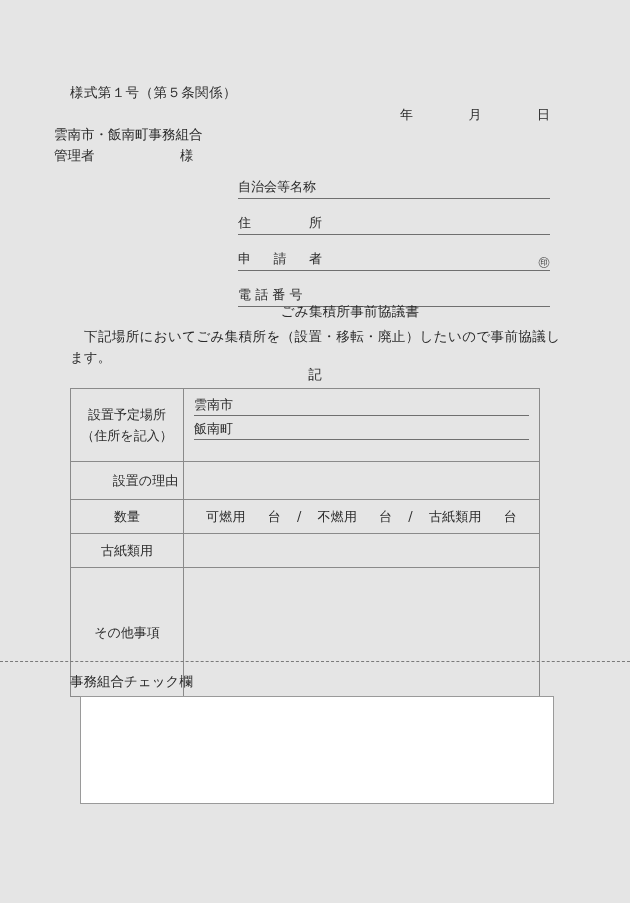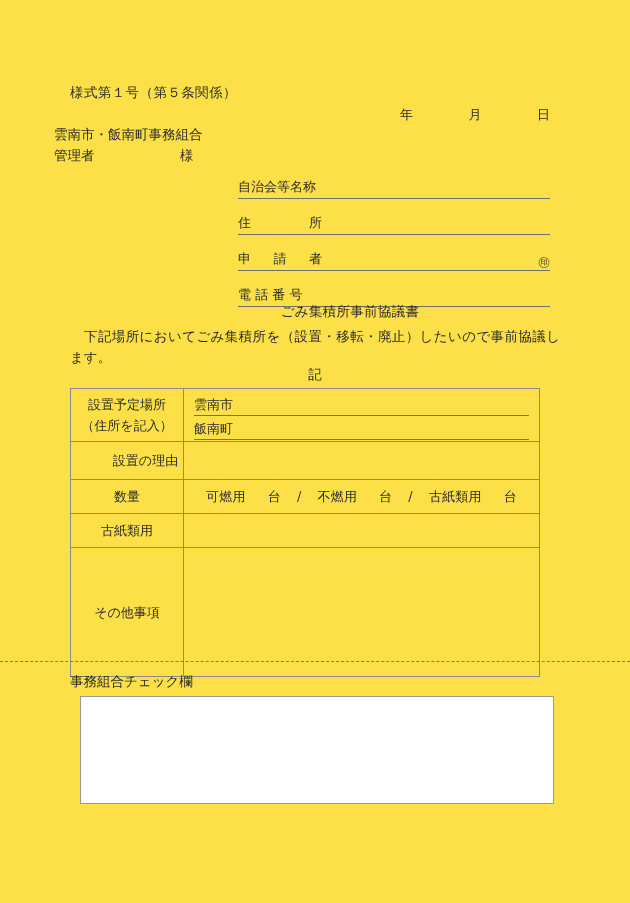--- a/index.html
+++ b/index.html
@@ -13,21 +13,21 @@
     position: relative;
     font-family: "DejaVu Serif", "Liberation Serif", serif;
     color: #2b2b2b;
     overflow: hidden;
   }
   .page {
     position: absolute;
     top: 0; left: 0;
     width: 630px;
     height: 903px;
-    background: #fde047;
+    background: #e5e5e5;
   }
 
   
   .form-no {
     position: absolute;
     left: 70px;
     top: 84px;
     font-size: 13.5px;
     letter-spacing: 0.4px;
     white-space: nowrap;
@@ -153,21 +153,21 @@
     padding: 6px 0;
   }
   .col-label .label-two-line {
     display: block;
   }
   .col-value {
     padding: 0 10px;
   }
 
   .row-place .col-value {
-    padding: 6px 10px 1px 10px;
+    padding: 6px 10px 21px 10px;
     margin-top: 34px;
   }
   .place-line {
     border-bottom: 1px solid #6f6f6f;
     font-size: 13px;
     line-height: 19px;
     padding-bottom: 1px;
     width: 335px;
   }
   .place-line:first-child {

